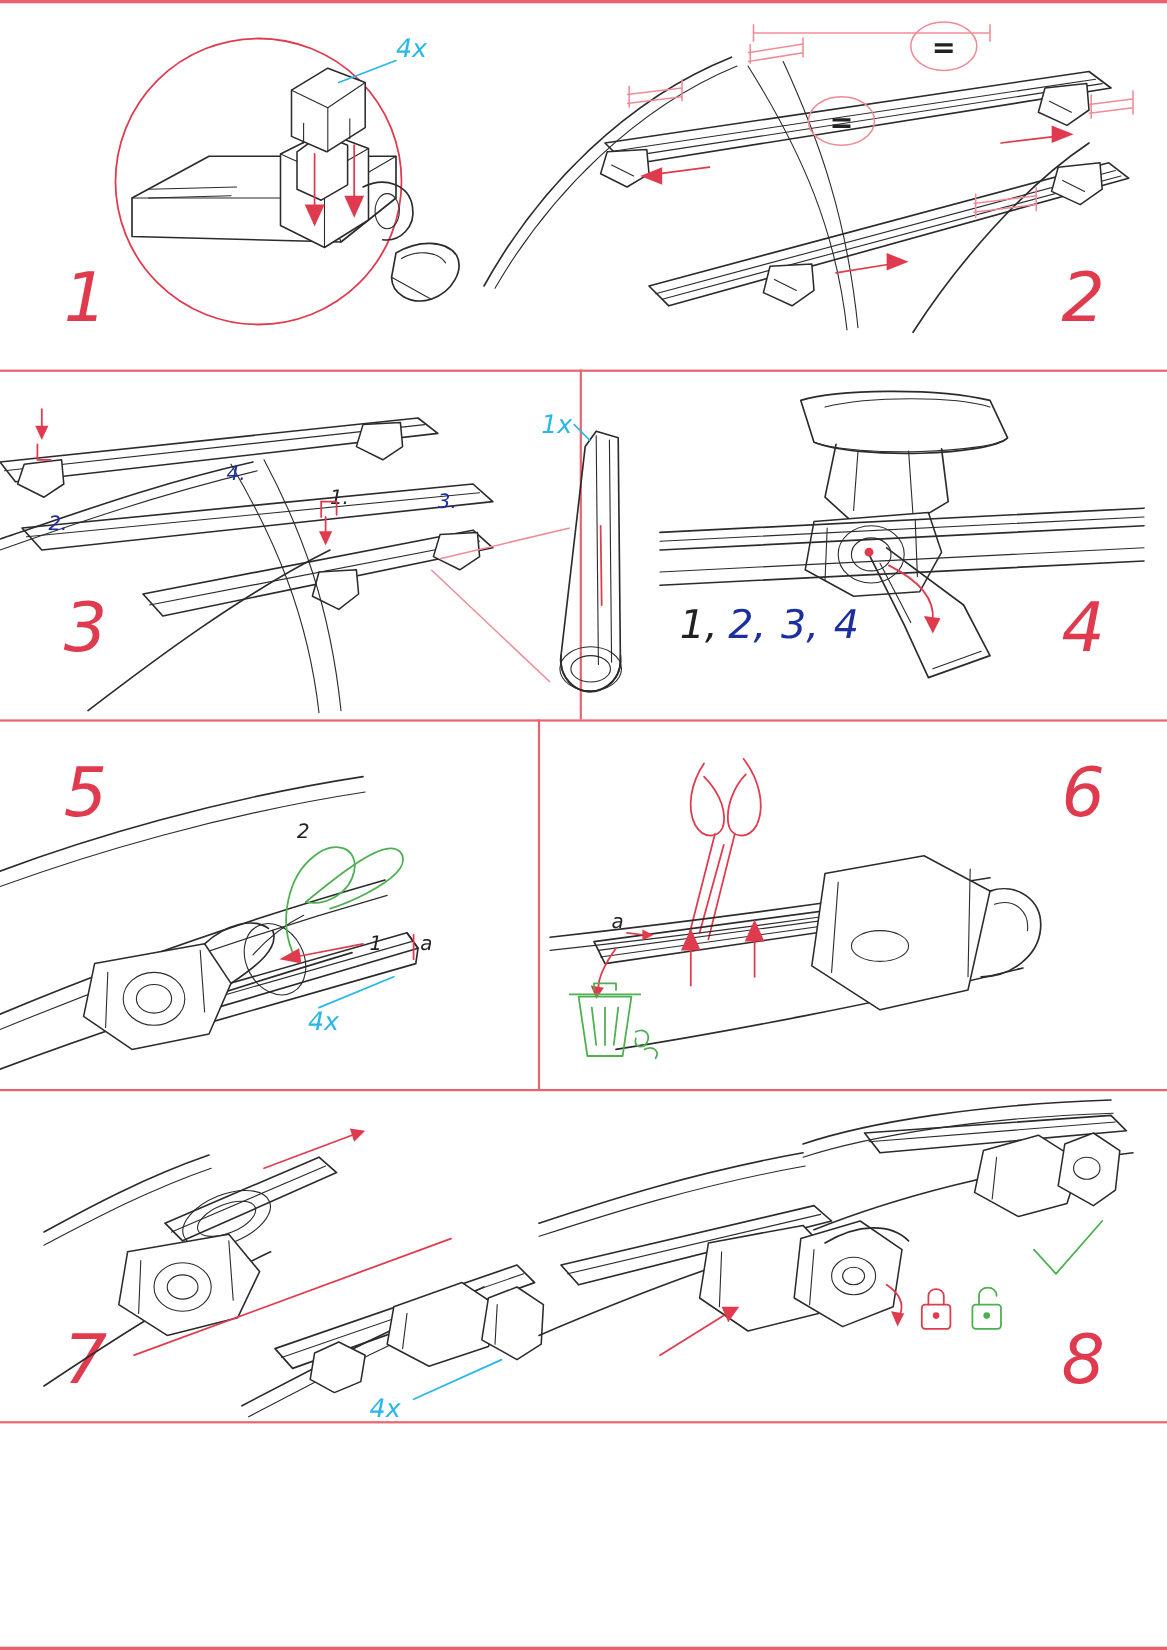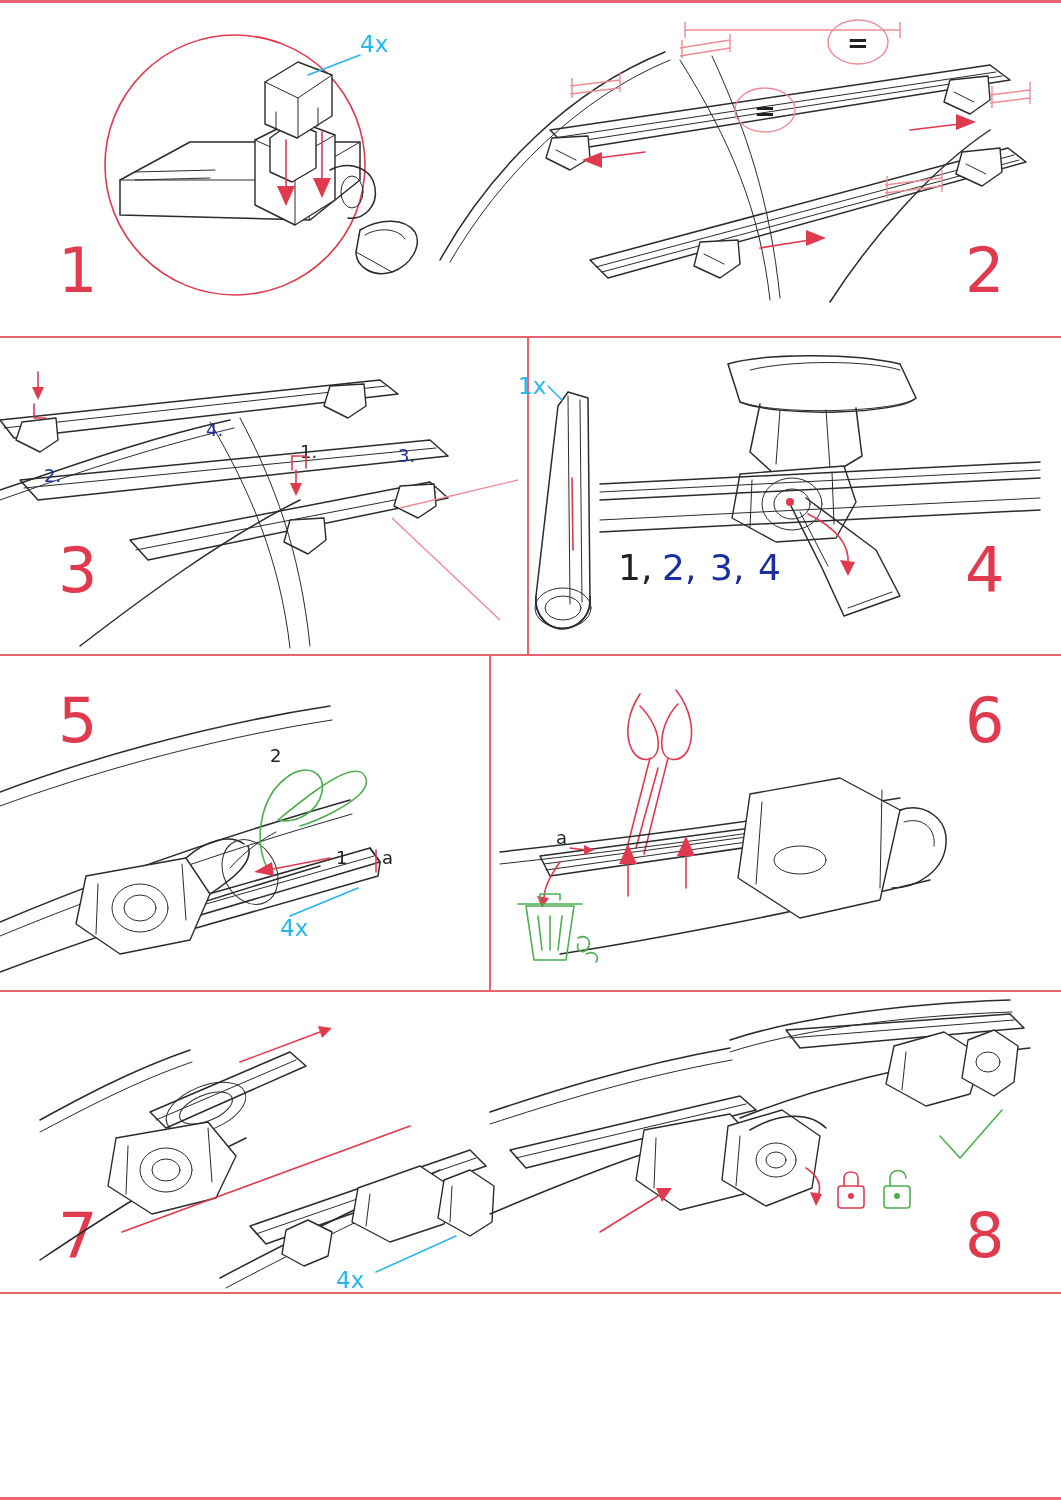--- a/index.html
+++ b/index.html
@@ -1,17 +1,17 @@
 <!DOCTYPE html>
 <html><head>
 <meta charset="utf-8">
 <style>
   html,body{margin:0;padding:0;background:#ffffff;}
   body{width:1061px;height:1500px;font-family:"Liberation Sans",sans-serif;color:#1a1a1a;position:relative;overflow:hidden;}
-  .sheet{position:absolute;inset:0;}
+  .sheet{position:absolute;inset:0;font-style:italic;}
   
   .rule{position:absolute;left:0;width:1061px;height:2px;background:#e8626f;}
   .rule.r1{top:336px;}
   .rule.r2{top:654px;}
   .rule.r3{top:990px;}
   .rule.r4{top:1292px;}
   .vrule{position:absolute;width:2px;background:#e8626f;}
   .vrule.v1{left:527px;top:336px;height:318px;}
   .vrule.v2{left:489px;top:654px;height:336px;}
   .border-top{position:absolute;top:0;left:0;width:1061px;height:3px;background:#e8626f;}
@@ -190,21 +190,21 @@
       <path class="red" stroke-width="2" d="M34 44 L34 58 L46 58"></path>
       <path class="red" stroke-width="2.5" d="M296 110 L296 126"></path>
         <path class="red-f" d="M296 136 l-6 -13 l12 0 Z"></path>
       <path class="red" stroke-width="2" d="M292 96 L292 110"></path>
       <path class="red" stroke-width="2" d="M292 96 L306 96 L306 108"></path>
 
       <path class="pink" d="M392 158 L500 260"></path>
       <path class="pink" d="M400 148 L518 120"></path>
     </svg>
   </div>
-  <div class="panel" style="left:506px;top:370px;">
+  <div class="panel" style="left:480px;top:370px;">
     <svg width="140" height="280" viewBox="0 0 140 280">
 
       <path class="ln" d="M52 36 L62 22 L82 28 L84 230 C84 250 66 262 50 258 C36 254 28 240 30 226 Z"></path>
       <path class="ln-thin" d="M62 26 L64 234"></path>
       <path class="ln-thin" d="M74 30 L76 232"></path>
       <path class="ln" d="M30 226 C28 246 44 262 62 258 C78 254 86 240 84 226"></path>
       <ellipse cx="57" cy="238" rx="28" ry="20" class="ln-thin"></ellipse>
       <ellipse cx="57" cy="238" rx="18" ry="12" class="ln-thin"></ellipse>
       <path class="red" stroke-width="2" d="M66 108 L67 180"></path>
       <text x="12" y="24" class="lbl-cyan">1x</text>

